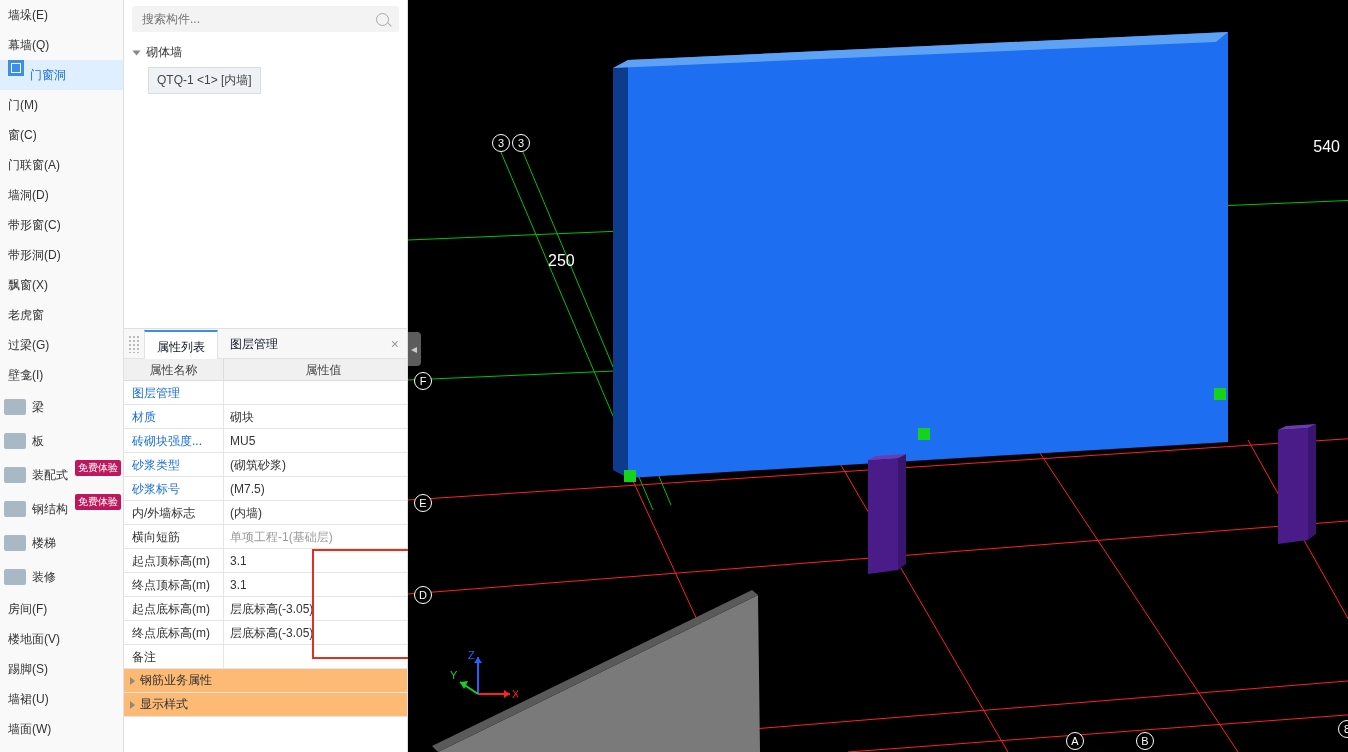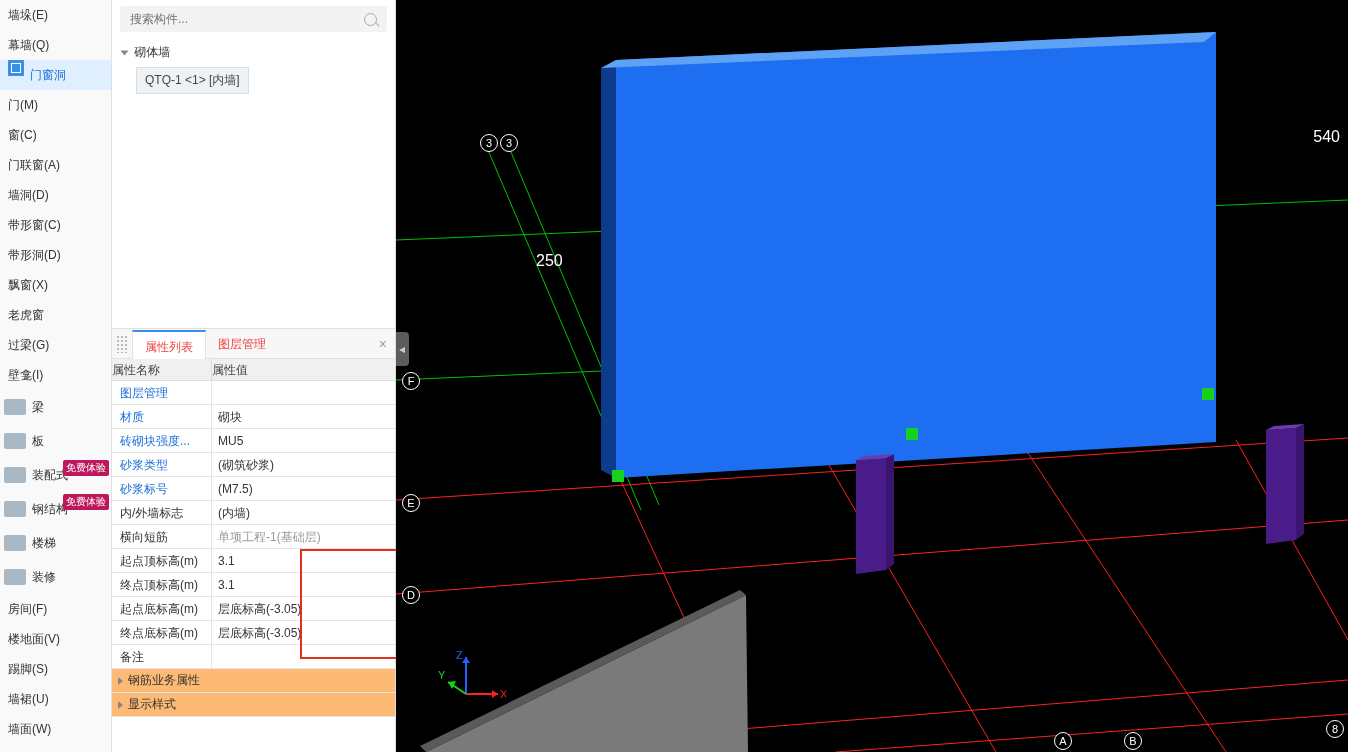--- a/index.html
+++ b/index.html
@@ -8,21 +8,21 @@
     font-size: 12px;
     color: #333;
     background: #fff;
     width: 1348px;
     height: 752px;
     overflow: hidden;
     position: relative;
   }
   .layout { display: flex; height: 100%; }
   .sidebar-left {
-    width: 112px;
+    width: 124px;
     background: #f9f9f9;
     border-right: 1px solid #e0e0e0;
     overflow: hidden;
   }
   .side-item {
     height: 30px;
     line-height: 30px;
     padding-left: 8px;
     cursor: pointer;
     white-space: nowrap;
@@ -142,33 +142,34 @@
     height:30px;
     padding-left: 20px;
     border-bottom:1px solid #e2e2e2;
     background:#f7f7f7;
   }
   .tab {
     padding:0 12px;
     height:100%;
     line-height:30px;
     cursor:pointer;
-    color:#ef4444;
+    color:#0f172a;
   }
   .tab.active { background:#fff; border-top:2px solid #3a8fe8; border-left:1px solid #e2e2e2; border-right:1px solid #e2e2e2; margin-bottom:-1px;}
   .tabs .close {
     margin-left:auto; margin-right:8px; color:#999; cursor:pointer; font-size:14px;
   }
   .grid-head {
     display:flex;
     background:#f0f0f0;
     border-bottom:1px solid #ddd;
     height:22px; line-height:22px;
-    text-align:left;
+    text-align:center;
     color:#444;
+    gap:16px;
   }
   .grid-head .hname{width:100px;border-right:1px solid #ddd;}
   .grid-head .hval{flex:1;}
   .grid-body { }
   .grow {
     display:flex;
     border-bottom:1px solid #e5e5e5;
     height:24px;line-height:24px;
   }
   .gname{
@@ -426,21 +427,21 @@
     <div class="axis-lbl" style="left:84px;top:134px">3</div>
     <div class="axis-lbl" style="left:104px;top:134px">3</div>
     <div class="axis-lbl" style="left:6px;top:372px">F</div>
     <div class="axis-lbl" style="left:6px;top:494px">E</div>
     <div class="axis-lbl" style="left:6px;top:586px">D</div>
     <div class="axis-lbl" style="left:658px;top:732px">A</div>
     <div class="axis-lbl" style="left:728px;top:732px">B</div>
     <div class="axis-lbl" style="left:930px;top:720px">8</div>
 
     <div class="vp-text" style="left:140px;top:252px">250</div>
-    <div class="vp-text" style="right:8px;top:128px">540</div>
+    <div class="vp-text" style="right:8px;top:138px">540</div>
 
     <div class="ucs">
       <svg width="70" height="60">
         <line x1="30" y1="45" x2="62" y2="45" stroke="#ff2020" stroke-width="2"></line>
         <polygon points="62,45 56,41 56,49" fill="#ff2020"></polygon>
         <line x1="30" y1="45" x2="30" y2="8" stroke="#2560ff" stroke-width="2"></line>
         <polygon points="30,8 26,14 34,14" fill="#2560ff"></polygon>
         <line x1="30" y1="45" x2="12" y2="33" stroke="#17d21c" stroke-width="2"></line>
         <polygon points="12,33 20,32 16,40" fill="#17d21c"></polygon>
         <text x="64" y="49" fill="#ff2020" font-size="11">X</text>

